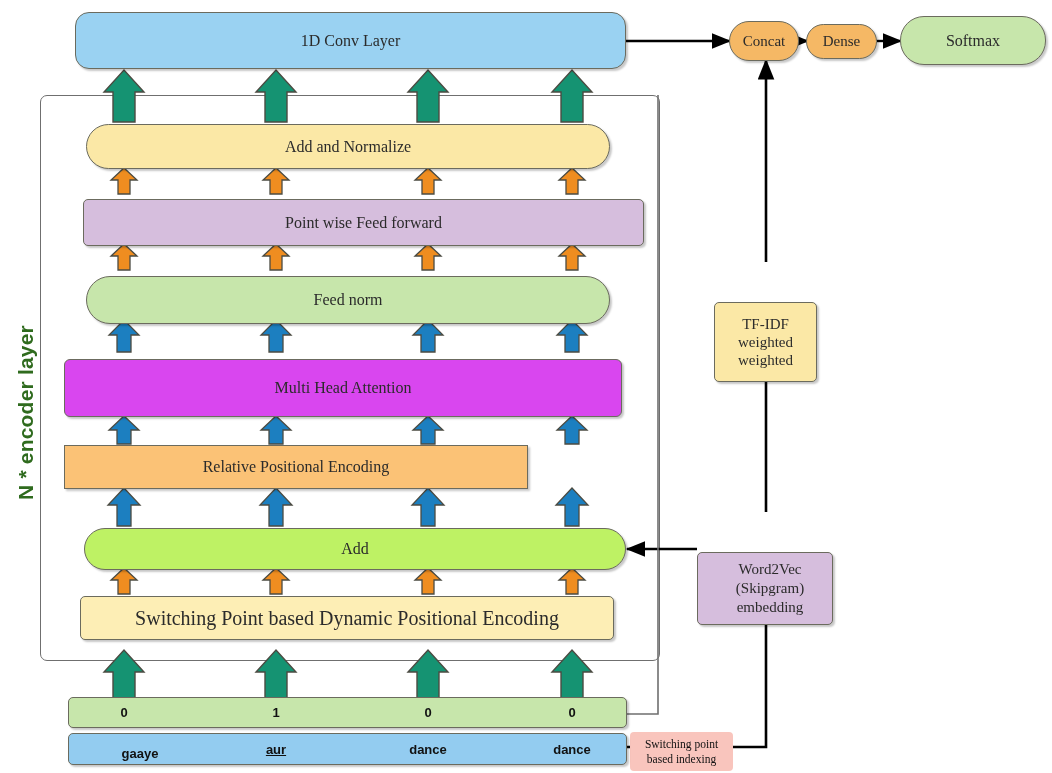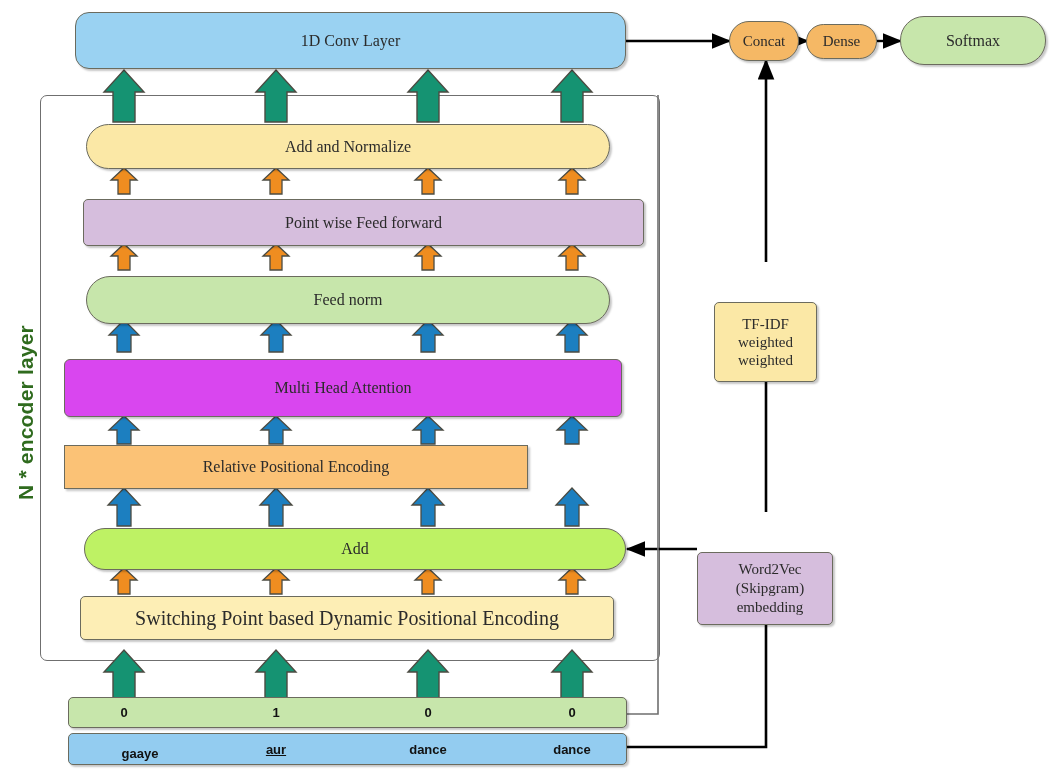--- a/index.html
+++ b/index.html
@@ -142,20 +142,24 @@
     <span>weighted</span>
     <span>weighted</span>
   </div>
 
   <div class="chip box shadow" style="left:697px;top:512px;width:136px;height:73px;background:#d6bedd;border:1.6px solid #6b6b5e;font-size:15px;line-height:1.25;padding-left:10px;">
     <span>Word2Vec</span>
     <span>(Skipgram)</span>
     <span>embedding</span>
   </div>
 
+  <div class="chip" style="left:630px;top:692px;width:103px;height:39px;background:#f9c5bd;border-radius:4px;font-size:11.5px;line-height:1.3;color:#111;">
+    <span>Switching point</span>
+    <span>based indexing</span>
+  </div>
 
   <div class="box shadow" style="left:68px;top:697px;width:559px;height:31px;background:#c7e6ab;border-radius:5px;border:1.6px solid #6b6b5e;"></div>
   <div class="tokcell" style="left:68px;top:697px;width:112px;height:31px;">0</div>
   <div class="tokcell" style="left:220px;top:697px;width:112px;height:31px;">1</div>
   <div class="tokcell" style="left:372px;top:697px;width:112px;height:31px;">0</div>
   <div class="tokcell" style="left:516px;top:697px;width:112px;height:31px;">0</div>
 
   <div class="box shadow" style="left:68px;top:733px;width:559px;height:32px;background:#93ccf0;border-radius:5px;border:1.6px solid #6b6b5e;"></div>
   <div class="tokcell" style="left:84px;top:733px;width:112px;height:40px;">gaaye</div>
   <div class="tokcell" style="left:220px;top:733px;width:112px;height:32px;text-decoration:underline;">aur</div>

